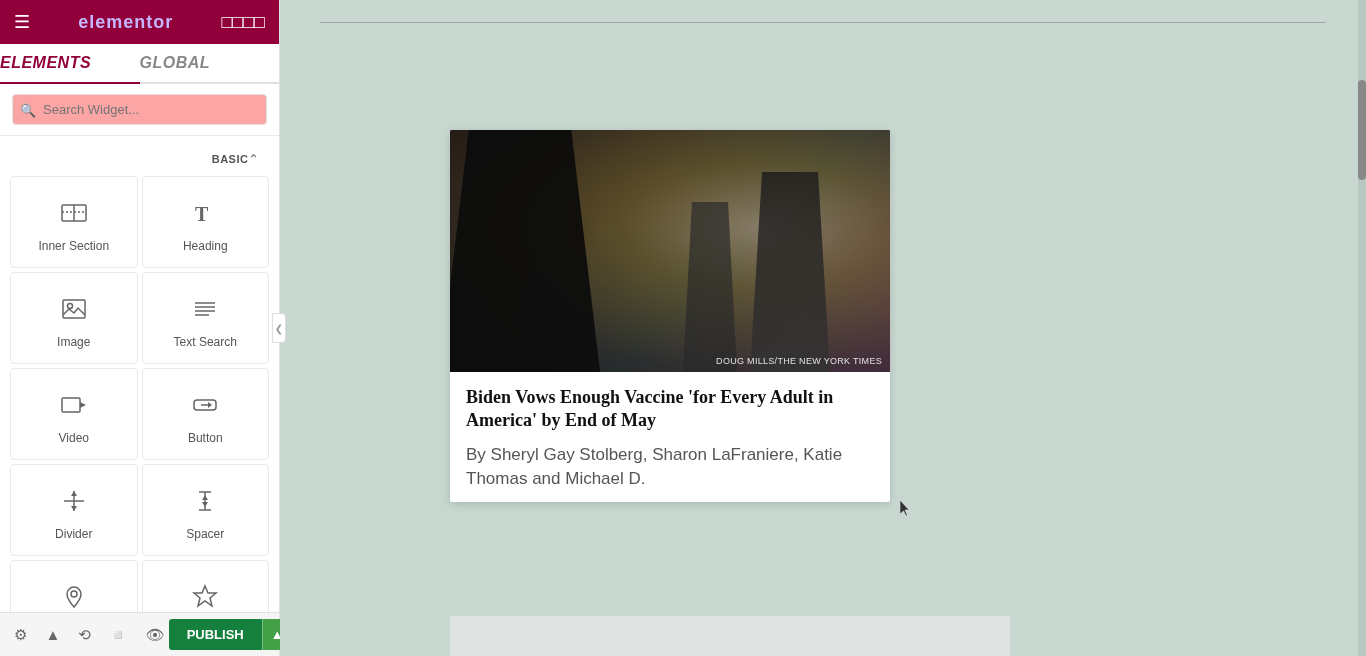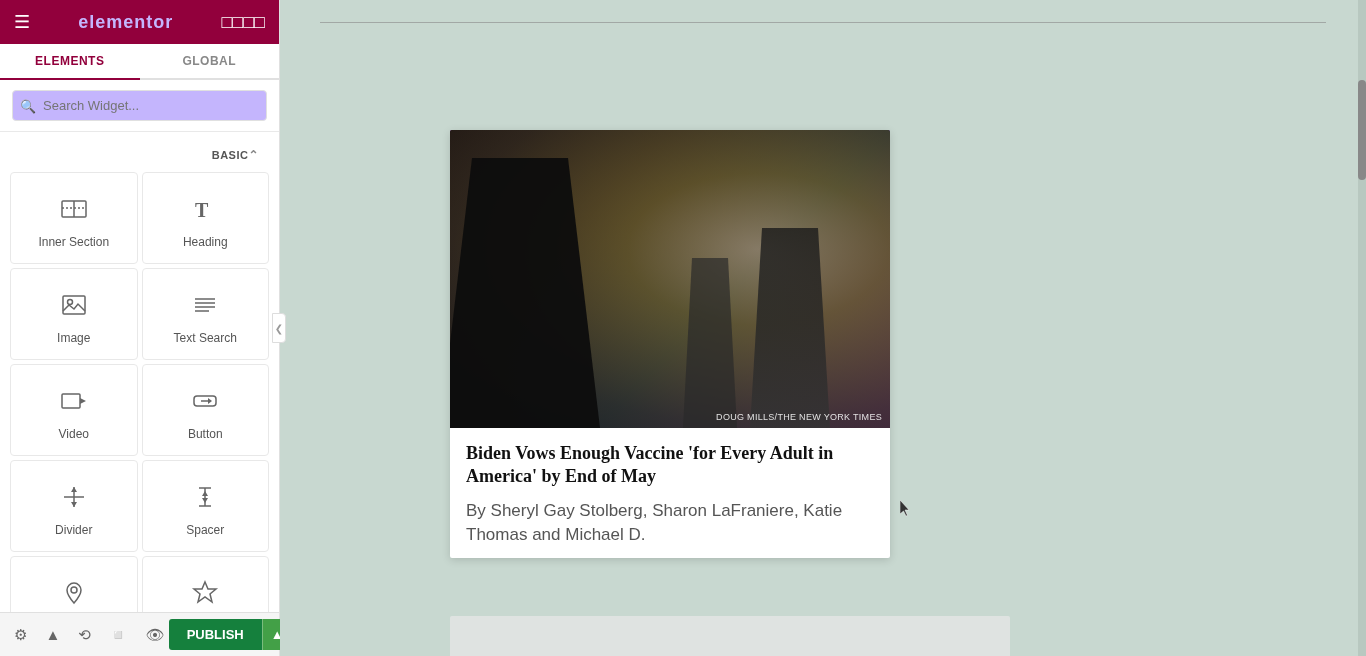--- a/index.html
+++ b/index.html
@@ -42,48 +42,49 @@
       cursor: pointer;
     }
 
     
     #panel-tabs {
       display: flex;
       border-bottom: 2px solid #e0e0e0;
     }
     .panel-tab {
       flex: 1;
-      text-align: center;
+      text-align: left;
       padding: 10px 0;
-      font-size: 12px;
+      font-size: 16px;
       font-weight: 600;
       color: #888;
       cursor: pointer;
       letter-spacing: 0.5px;
       text-transform: uppercase;
+      font-style: italic;
     }
     .panel-tab.active {
       color: #92003c;
       border-bottom: 2px solid #92003c;
       margin-bottom: -2px;
     }
 
     
     #search-container {
       padding: 10px 12px;
       border-bottom: 1px solid #e9e9e9;
     }
     #search-container input {
       width: 100%;
       padding: 7px 12px 7px 30px;
       border: 1px solid #e0e0e0;
       border-radius: 4px;
       font-size: 13px;
       color: #555;
-      background: #c4b5fd;
+      background: #fca5a5;
       outline: none;
     }
     #search-wrapper {
       position: relative;
     }
     #search-wrapper .search-icon-inner {
       position: absolute;
       left: 8px;
       top: 50%;
       transform: translateY(-50%);
@@ -241,21 +242,21 @@
       left: 170px;
       width: 440px;
       background: #fff;
       border-radius: 2px;
       overflow: hidden;
       box-shadow: 0 2px 8px rgba(0,0,0,0.15);
     }
 
     #article-image {
       width: 100%;
-      height: 298px;
+      height: 242px;
       background: #701a75;
       position: relative;
       overflow: hidden;
     }
 
     
     #article-image-inner {
       width: 100%;
       height: 100%;
       background: linear-gradient(135deg, #1a1a2e 0%, #16213e 30%, #0f3460 60%, #533483 100%);

